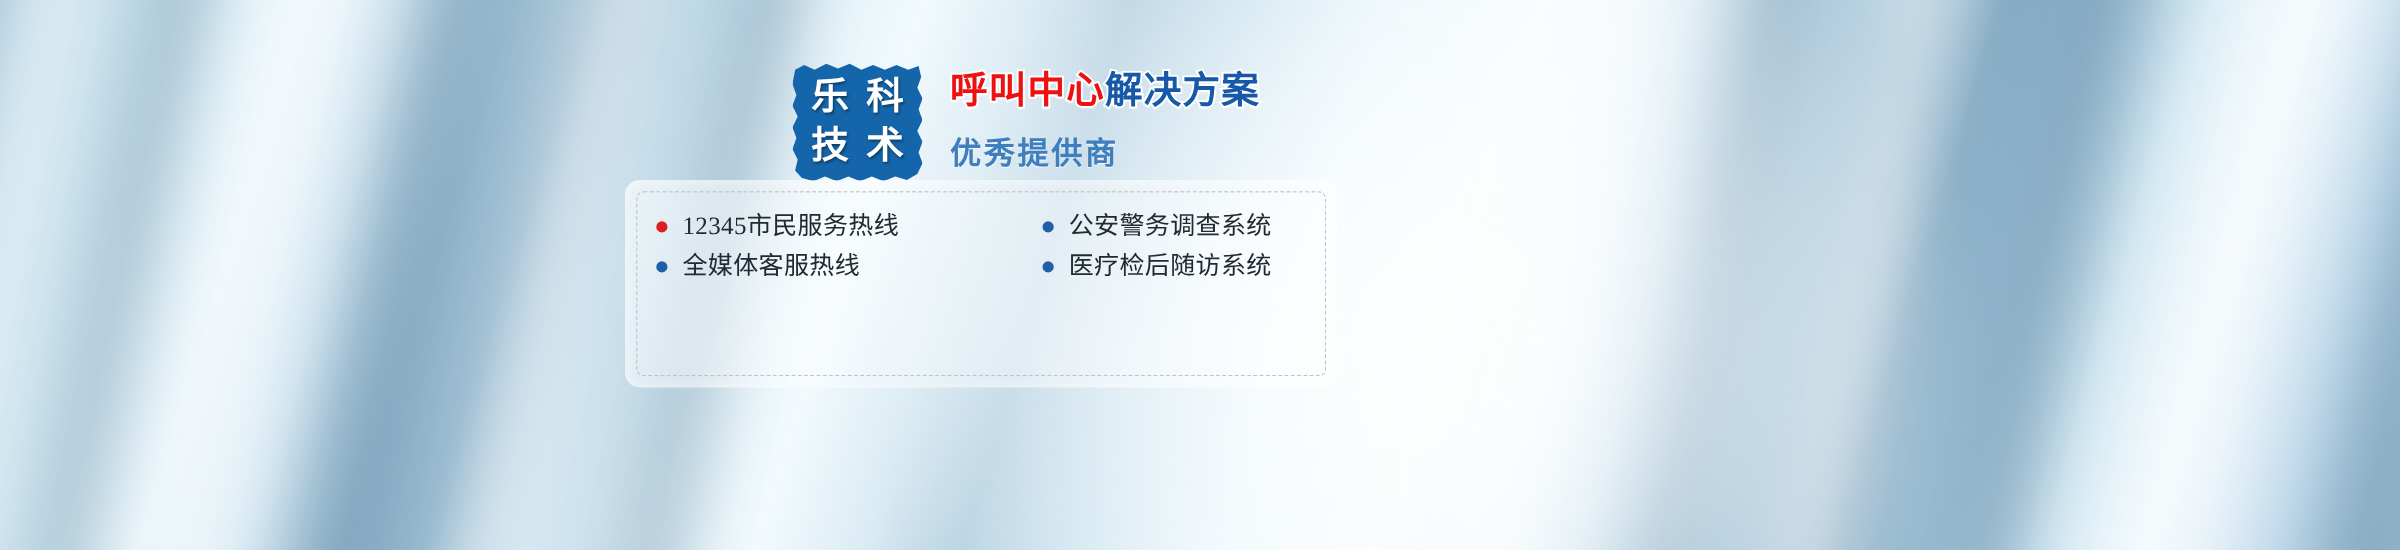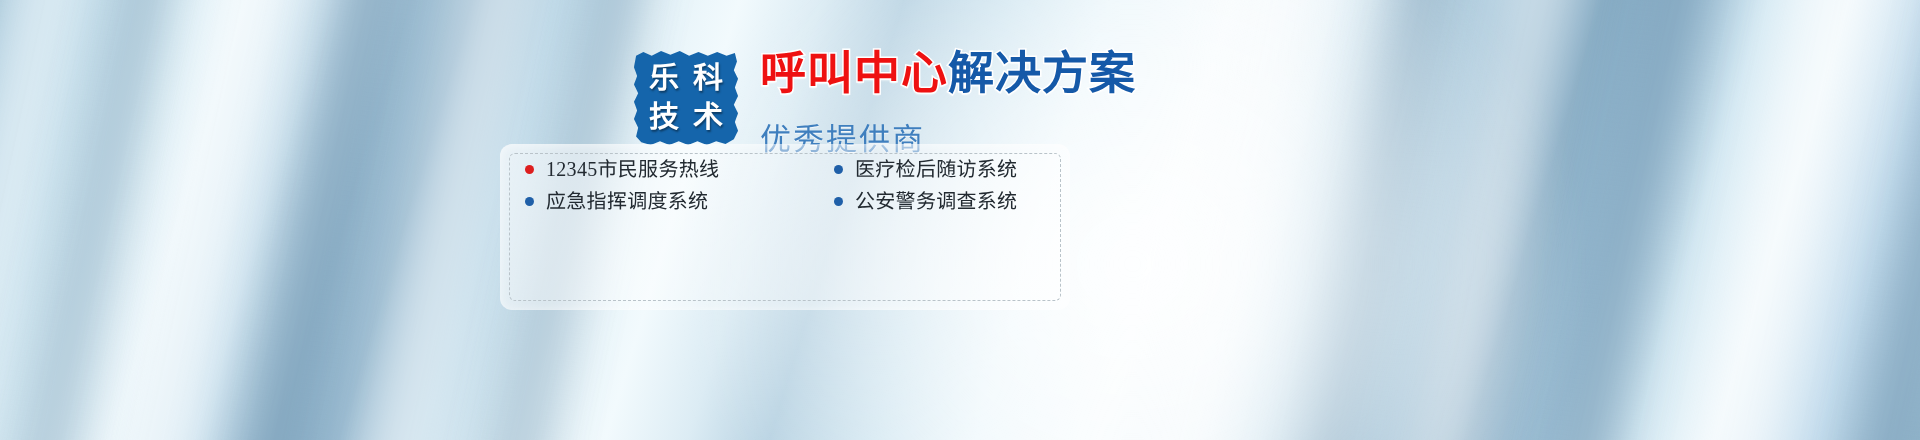--- a/index.html
+++ b/index.html
@@ -140,42 +140,42 @@
 
   
   .headline-text {
     margin-left: 22px;
     padding-top: 2px;
   }
   .title-line {
     white-space: nowrap;
     font-family: "DejaVu Sans", "Liberation Sans", sans-serif;
     font-weight: bold;
-    font-size: 46px;
+    font-size: 30px;
     line-height: 50px;
     letter-spacing: 1px;
   }
   .title-red {
     color: #ee1111;
     -webkit-text-stroke: 3px #ffffff;
     paint-order: stroke fill;
     text-shadow: 0 2px 2px rgba(255,255,255,.9);
   }
   .title-blue {
     color: #1559a8;
     -webkit-text-stroke: 3px #ffffff;
     paint-order: stroke fill;
     text-shadow: 0 2px 2px rgba(255,255,255,.9);
   }
   .subtitle {
-    margin-top: 23px;
+    margin-top: 7px;
     white-space: nowrap;
     font-family: "DejaVu Sans", "Liberation Sans", sans-serif;
-    font-weight: normal;
-    font-size: 31px;
+    font-weight: bold;
+    font-size: 25px;
     line-height: 36px;
     color: #3f7fbe;
     letter-spacing: 2px;
     text-shadow: 0 1px 1px rgba(255,255,255,.85);
   }
 
   
   .feature-panel {
     position: absolute;
     left: 500px;
@@ -193,21 +193,21 @@
     border-radius: 6px;
     pointer-events: none;
   }
   .feature-cols {
     position: absolute;
     left: 0; top: 0;
     width: 100%;
     height: 100%;
     display: flex;
     box-sizing: border-box;
-    padding: 9px 0 0 0;
+    padding: 21px 0 0 0;
   }
   .feature-col {
     box-sizing: border-box;
   }
   .feature-col.left  { width: 318px; padding-left: 25px; }
   .feature-col.right { width: 252px; padding-left: 16px; }
 
   .feature-item {
     display: flex;
     align-items: center;
@@ -279,32 +279,32 @@
 
       <div class="feature-cols">
 
         <div class="feature-col left">
           <div class="feature-item">
             <span class="bullet accent"></span>
             <span class="feature-label">12345市民服务热线</span>
           </div>
           <div class="feature-item">
             <span class="bullet"></span>
-            <span class="feature-label">应急指挥调度系统</span>
+            <span class="feature-label">全媒体客服热线</span>
           </div>
         </div>
 
         <div class="feature-col right">
+          <div class="feature-item">
+            <span class="bullet"></span>
+            <span class="feature-label">公安警务调查系统</span>
+          </div>
           <div class="feature-item">
             <span class="bullet"></span>
             <span class="feature-label">医疗检后随访系统</span>
           </div>
-          <div class="feature-item">
-            <span class="bullet"></span>
-            <span class="feature-label">公安警务调查系统</span>
-          </div>
         </div>
 
       </div>
     </div>
 
   </div>
 </div>
 
 </body></html>

